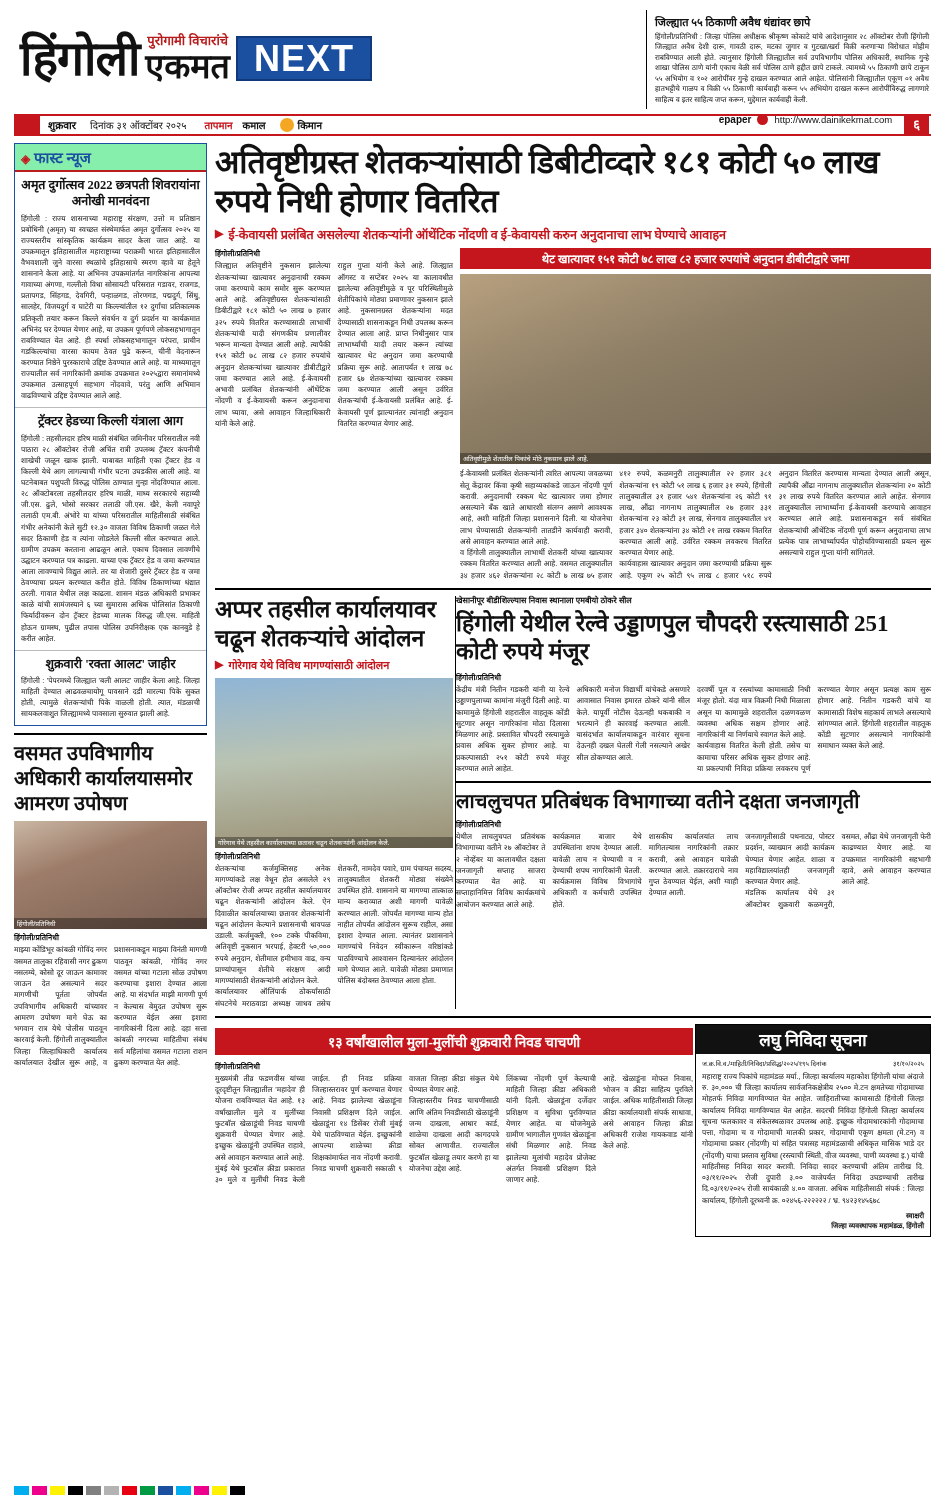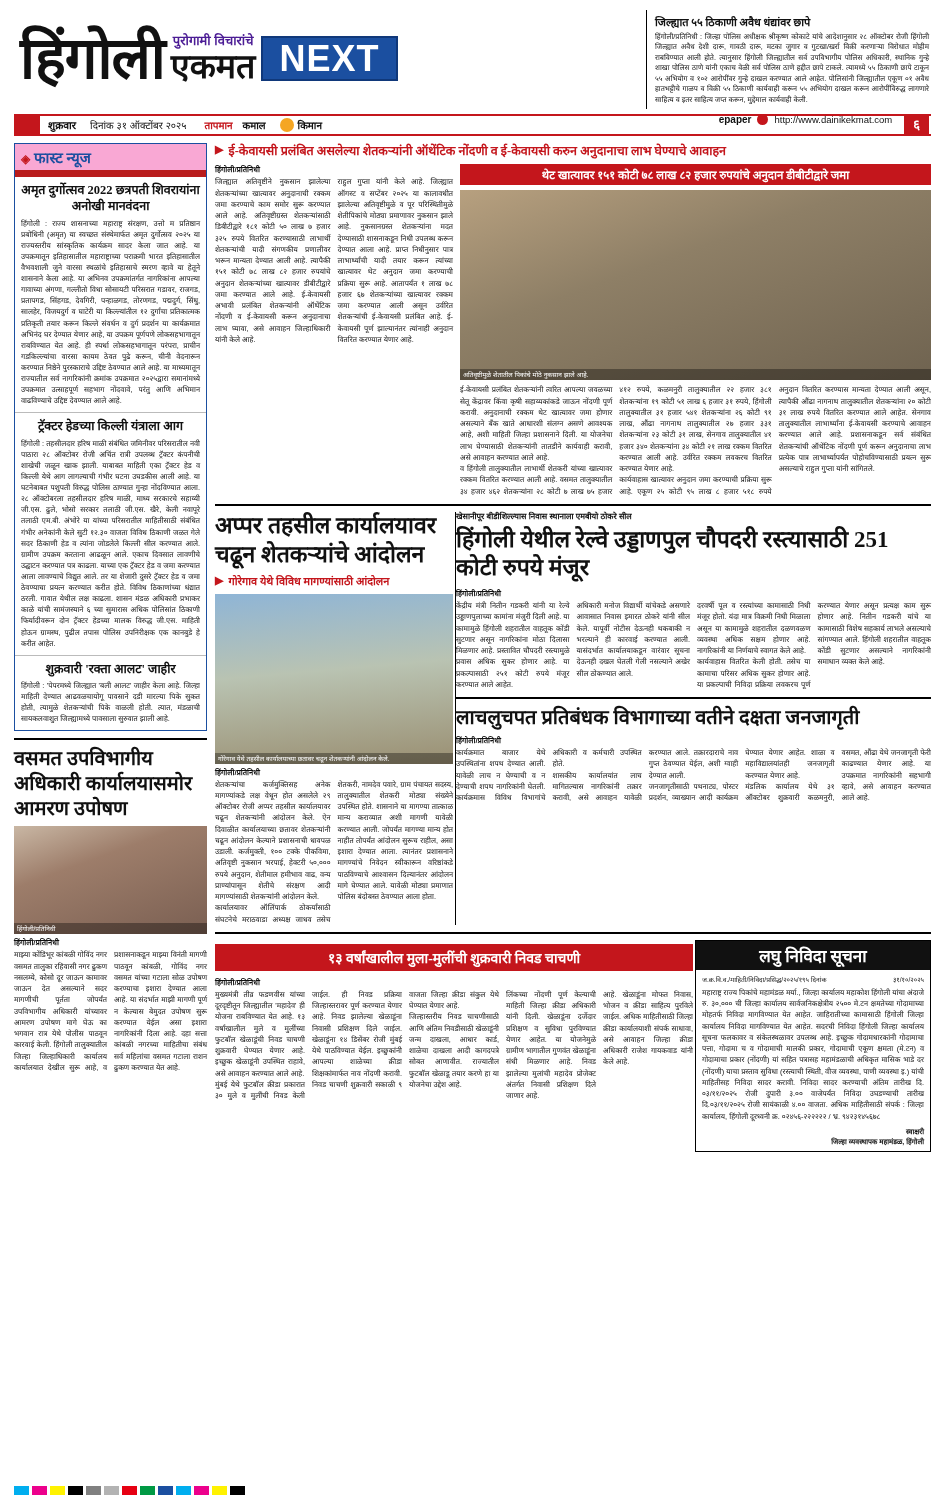--- a/index.html
+++ b/index.html
@@ -10,26 +10,26 @@
     font-family: "Liberation Sans", sans-serif;
     color:#111;
   }
   .page { width:945px; height:1501px; position:relative; padding:10px 14px 0 14px; }
 
   
   .masthead { display:flex; align-items:stretch; border-bottom:0; }
   .mast-left { width:632px; display:flex; align-items:center; gap:6px; padding:4px 0 6px 6px; }
   .mast-title {
     font-family:"Liberation Serif", serif;
-    font-size:58px; font-weight:bold; letter-spacing:-1px; line-height:1;
+    font-size:48px; font-weight:bold; letter-spacing:-1px; line-height:1;
     color:#111;
     text-align:center;
   }
   .mast-ekmat { display:flex; flex-direction:column; align-items:center; }
-  .mast-tag { color:#4c1d95; font-size:13px; font-weight:bold; line-height:1.1; }
+  .mast-tag { color:#b91c1c; font-size:13px; font-weight:bold; line-height:1.1; }
   .mast-ekmat-word { font-size:34px; font-weight:bold; color:#111; line-height:1; }
   .mast-next {
     background:#1b4fa0; color:#fff; font-size:36px; font-weight:bold;
     padding:2px 16px; letter-spacing:1px; line-height:1.05;
     border:2px solid #10387a;
   }
   .mast-right {
     flex:1; border-left:1px solid #000; padding:4px 2px 4px 8px;
   }
   .mast-right h4 {
@@ -60,21 +60,21 @@
   }
 
   
   .grid { display:flex; gap:8px; margin-top:7px; }
   .col-left { width:196px; }
   .col-mid { width:481px; }
 
   
   .fastbox { border:1px solid #1b4fa0; padding:0; }
   .fastbox-hd {
-    background:#f9a8d4; border-bottom:7px solid #b91c1c;
+    background:#86efac; border-bottom:2px solid #b91c1c;
     color:#1b4fa0; font-weight:bold; font-size:15px; padding:3px 6px;
     font-family:"Liberation Serif", serif;
   }
   .fastbox-hd .dia { color:#c4161c; font-size:12px; }
   .fb-item { padding:5px 6px 6px 6px; border-bottom:1px solid #bbb; }
   .fb-item:last-child { border-bottom:none; }
   .fb-title {
     font-family:"Liberation Serif", serif; font-weight:bold;
     font-size:12.5px; line-height:1.3; margin:0 0 3px 0; text-align:center;
   }
@@ -220,20 +220,21 @@
         <p class="byline">हिंगोली/प्रतिनिधी</p>
         <div class="cols2">
           <p class="body-txt">माझ्या कोंडिभूर कांबळी गोविंद नगर वसमत तालुका रहिवासी नगर ढुकण नसलम्ये, कोसो दूर जाऊन कामावर जाऊन देत असल्याने सदर मागणीची पूर्तता जोपर्यंत उपविभागीय अधिकारी यांच्यावर आमरण उपोषण मागे घेऊ का भगवान रात्र येथे पोलीस पाठवून कारवाई केली. हिंगोली तालुक्यातील जिल्हा जिल्हाधिकारी कार्यालय कार्यालयात देखील सुरू आहे, व प्रशासनाकडून माझ्या विनंती मागणी पाठवून कांबळी, गोविंद नगर वसमत यांच्या गटाला सोळ उपोषण करण्याचा इशारा देण्यात आला आहे. या संदर्भात माझी मागणी पूर्ण न केल्यास बेमुदत उपोषण सुरू करण्यात येईल असा इशारा नागरिकांनी दिला आहे. दहा सत्ता कांबळी नगरच्या माहितीचा संबंध सर्व महिलांचा वसमत गटाला राशन ढुकण करण्यात येत आहे.</p>
         </div>
       </div>
     </div>
 
     <div class="col-mid" style="width:727px">
 
       <div>
+        <h1 class="lead-head">अतिवृष्टीग्रस्त शेतकऱ्यांसाठी डिबीटीव्दारे १८१ कोटी ५० लाख रुपये निधी होणार वितरित</h1>
         <div class="lead-sub">
           <span class="tri">▶</span>
           <span>ई-केवायसी प्रलंबित असलेल्या शेतकऱ्यांनी ऑथेंटिक नोंदणी व ई-केवायसी करुन अनुदानाचा लाभ घेण्याचे आवाहन</span>
         </div>
         <div style="display:flex; gap:7px;">
           <div style="width:238px">
             <p class="byline">हिंगोली/प्रतिनिधी</p>
             <div class="cols2">
               <p class="body-txt">जिल्ह्यात अतिवृष्टीने नुकसान झालेल्या शेतकऱ्यांच्या खात्यावर अनुदानाची रक्कम जमा करण्याचे काम समोर सुरू करण्यात आले आहे. अतिवृष्टीग्रस्त शेतकऱ्यांसाठी डिबीटीद्वारे १८१ कोटी ५० लाख ७ हजार ३२५ रुपये वितरित करण्यासाठी लाभार्थी शेतकऱ्यांची यादी संगणकीय प्रणालीवर भरून मान्यता देण्यात आली आहे. त्यापैकी १५१ कोटी ७८ लाख ८२ हजार रुपयांचे अनुदान शेतकऱ्यांच्या खात्यावर डीबीटीद्वारे जमा करण्यात आले आहे.
 
@@ -286,20 +287,21 @@
             <p class="body-txt">दरवर्षी पूल व रस्त्यांच्या कामासाठी निधी मंजूर होतो. यंदा मात्र विक्रमी निधी मिळाला असून या कामामुळे शहरातील दळणवळण व्यवस्था अधिक सक्षम होणार आहे. नागरिकांनी या निर्णयाचे स्वागत केले आहे.</p>
             <p class="body-txt">कार्यवाहास वितरित केली होती. तसेच या कामाचा परिसर अधिक सुकर होणार आहे. या प्रकल्पाची निविदा प्रक्रिया लवकरच पूर्ण करण्यात येणार असून प्रत्यक्ष काम सुरू होणार आहे. नितीन गडकरी यांचे या कामासाठी विशेष सहकार्य लाभले असल्याचे सांगण्यात आले. हिंगोली शहरातील वाहतूक कोंडी सुटणार असल्याने नागरिकांनी समाधान व्यक्त केले आहे.</p>
           </div>
 
           <div class="rule thick"></div>
 
           <div>
             <h2 class="sec-head">लाचलुचपत प्रतिबंधक विभागाच्या वतीने दक्षता जनजागृती</h2>
             <p class="byline">हिंगोली/प्रतिनिधी</p>
             <div class="cols5">
+              <p class="body-txt">येथील लाचलुचपत प्रतिबंधक विभागाच्या वतीने २७ ऑक्टोबर ते २ नोव्हेंबर या कालावधीत दक्षता जनजागृती सप्ताह साजरा करण्यात येत आहे. या सप्ताहानिमित्त विविध कार्यक्रमांचे आयोजन करण्यात आले आहे.</p>
               <p class="body-txt">कार्यक्रमात बाजार येथे उपस्थितांना शपथ देण्यात आली. यावेळी लाच न घेण्याची व न देण्याची शपथ नागरिकांनी घेतली. कार्यक्रमास विविध विभागांचे अधिकारी व कर्मचारी उपस्थित होते.</p>
               <p class="body-txt">शासकीय कार्यालयांत लाच मागितल्यास नागरिकांनी तक्रार करावी, असे आवाहन यावेळी करण्यात आले. तक्रारदाराचे नाव गुप्त ठेवण्यात येईल, अशी ग्वाही देण्यात आली.</p>
               <p class="body-txt">जनजागृतीसाठी पथनाट्य, पोस्टर प्रदर्शन, व्याख्यान आदी कार्यक्रम घेण्यात येणार आहेत. शाळा व महाविद्यालयांतही जनजागृती करण्यात येणार आहे.</p>
               <p class="body-txt">मंडलिक कार्यालय येथे ३१ ऑक्टोबर शुक्रवारी कळमनुरी, वसमत, औंढा येथे जनजागृती फेरी काढण्यात येणार आहे. या उपक्रमात नागरिकांनी सहभागी व्हावे, असे आवाहन करण्यात आले आहे.</p>
             </div>
           </div>
         </div>
       </div>
 
       <div class="rule thick"></div>

